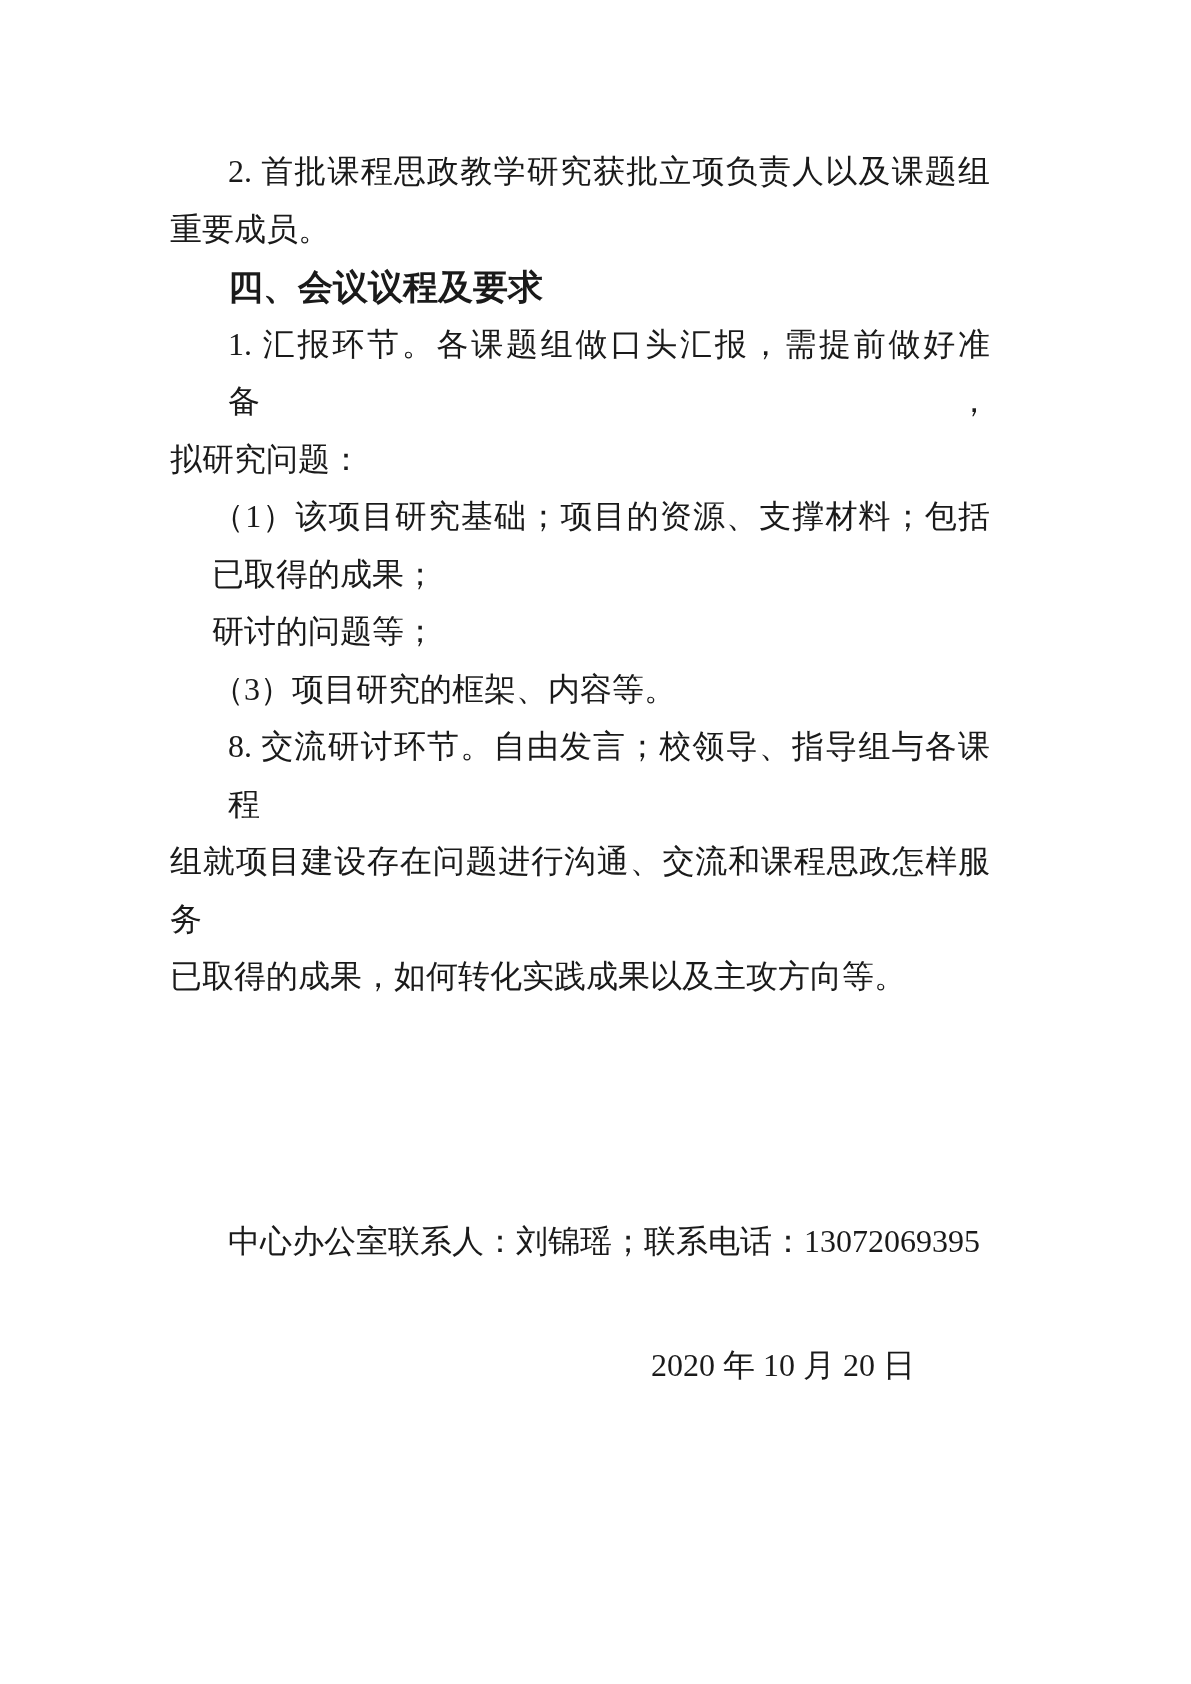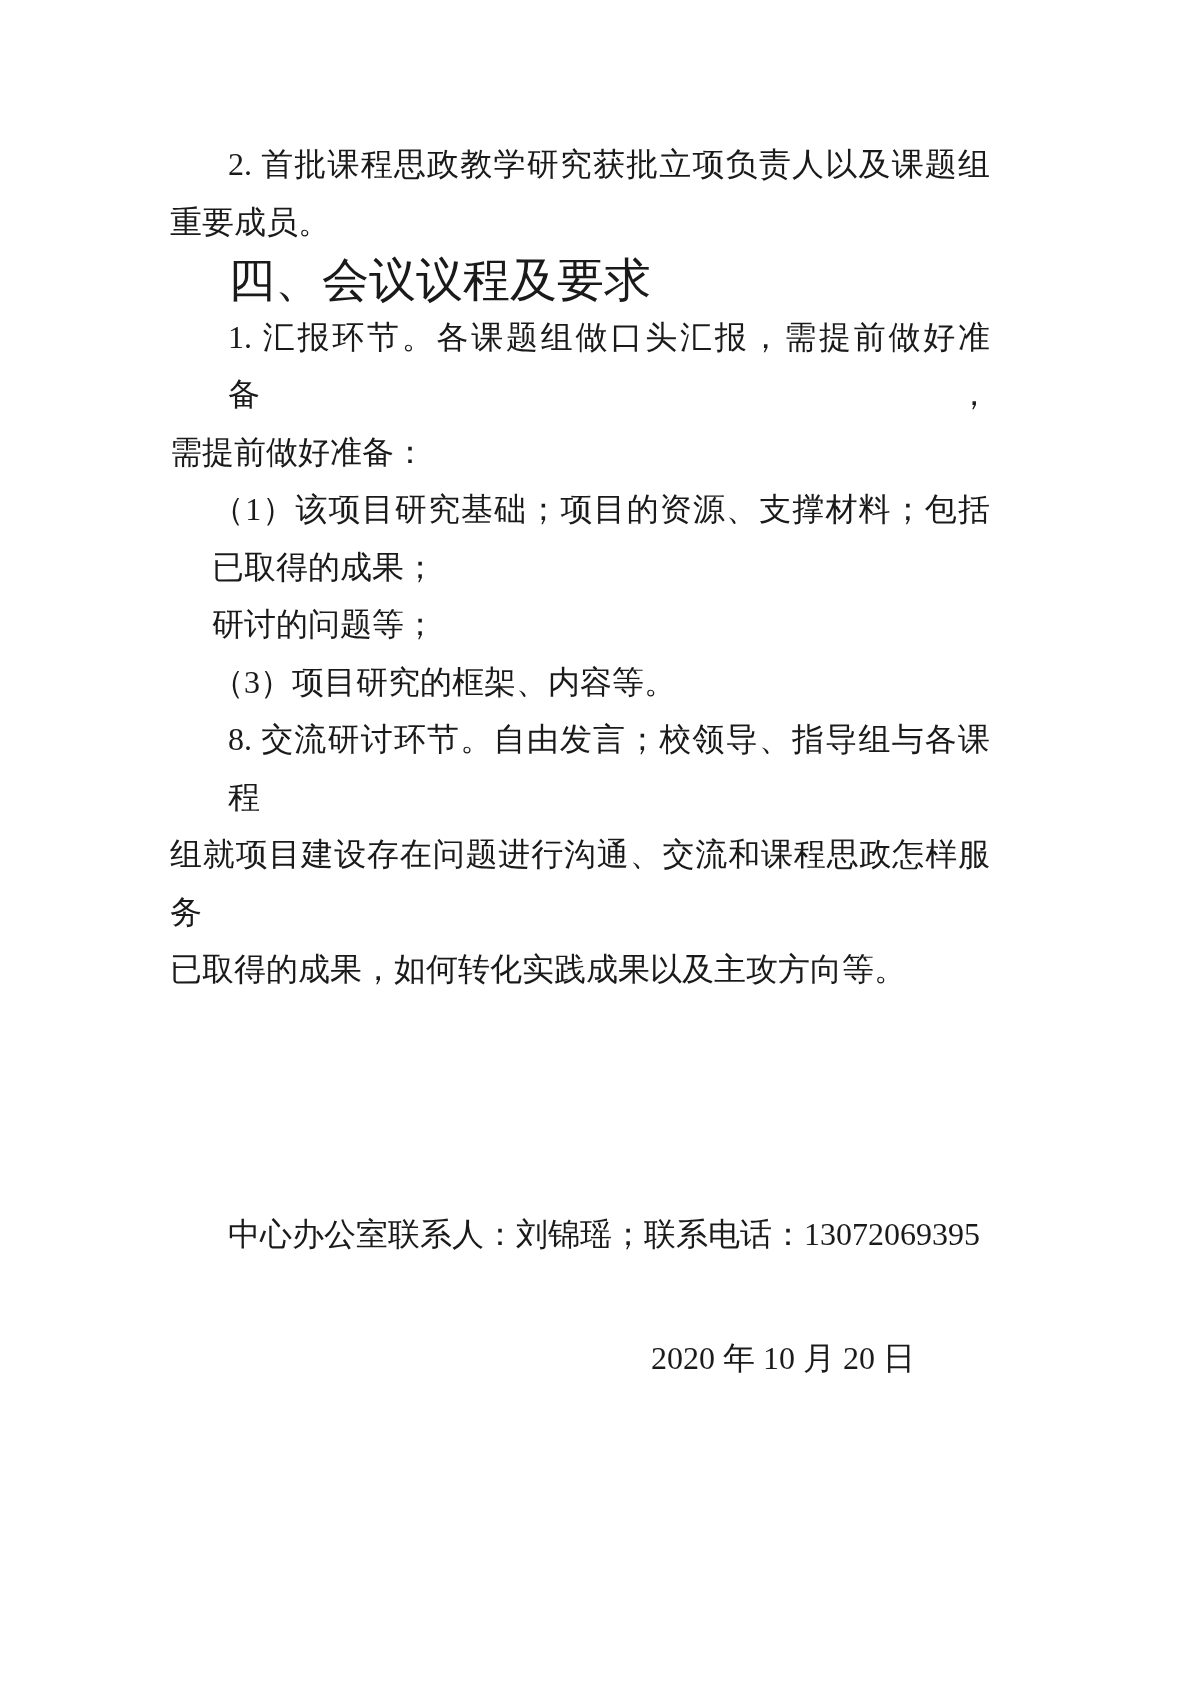--- a/index.html
+++ b/index.html
@@ -11,21 +11,21 @@
     position: relative;
     width: 1191px;
     height: 1684px;
     margin: 0 auto;
     background: var(--page-bg, #ffffff);
     overflow: hidden;
   }
   .textblock {
     position: absolute;
     left: 170px;
-    top: 136px;
+    top: 143px;
     width: 820px;
     color: var(--ink, #1a1a1a);
     font-family: "Liberation Serif", "DejaVu Serif", serif;
     font-size: 32px;
     line-height: 57.5px;
   }
   .ln {
     min-height: 57.5px;
     white-space: nowrap;
   }
@@ -34,43 +34,43 @@
     white-space: normal;
     text-align: justify;
     text-align-last: justify;
   }
   
   .ind2 { padding-left: 58px; }
   
   .indB { padding-left: 42px; }
   .heading {
     font-family: "Liberation Sans", "DejaVu Sans", sans-serif;
-    font-weight: 400;
-    font-size: 47px;
+    font-weight: 700;
+    font-size: 35px;
   }
   .contact { margin-top: 207px; }
   .date {
     margin-top: 67px;
     text-align: right;
     padding-right: 75px;
   }
 </style>
 </head>
 <body>
 
 <div class="page">
   <div class="textblock">
 
     <div class="ln jfull ind2">2. 首批课程思政教学研究获批立项负责人以及课题组</div>
     <div class="ln">重要成员。</div>
 
     <div class="ln ind2 heading">四、会议议程及要求</div>
 
     <div class="ln jfull ind2">1. 汇报环节。各课题组做口头汇报，需提前做好准备，</div>
-    <div class="ln">需提前做好准备：</div>
+    <div class="ln">拟研究问题：</div>
 
     <div class="ln jfull indB">（1）该项目研究基础；项目的资源、支撑材料；包括</div>
     <div class="ln indB">已取得的成果；</div>
 
     <div class="ln indB">研讨的问题等；</div>
 
     <div class="ln indB">（3）项目研究的框架、内容等。</div>
 
     <div class="ln jfull ind2">8. 交流研讨环节。自由发言；校领导、指导组与各课程</div>
     <div class="ln jfull">组就项目建设存在问题进行沟通、交流和课程思政怎样服务</div>

